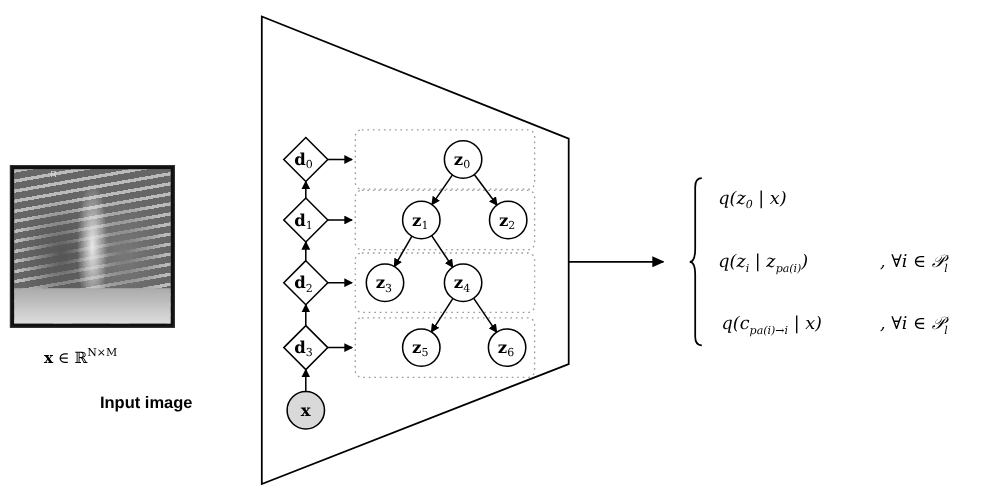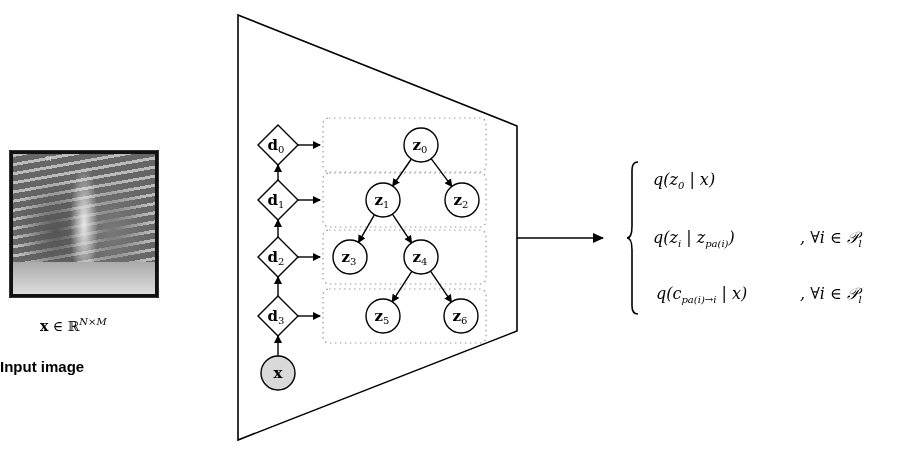--- a/index.html
+++ b/index.html
@@ -9,33 +9,33 @@
   .xray-inner{position:absolute;left:3px;top:3px;right:3px;bottom:3px;
     background:
       radial-gradient(ellipse 14px 60px at 50% 50%, #e8e8e8 0%, rgba(230,230,230,0.0) 100%),
       radial-gradient(ellipse 40px 55px at 30% 55%, #555 0%, rgba(80,80,80,0) 100%),
       radial-gradient(ellipse 40px 55px at 70% 55%, #777 0%, rgba(100,100,100,0) 100%),
       repeating-linear-gradient(170deg, #bbb 0px, #bbb 3px, #666 3px, #666 9px),
       #888;}
   .xray-inner:after{content:"";position:absolute;left:0;right:0;bottom:0;height:32px;background:linear-gradient(#aaa,#ddd);}
   .xray-r{position:absolute;left:36px;top:3px;color:#ddd;font:8px "Liberation Sans",sans-serif;}
   .label-eq{position:absolute;left:40px;top:316px;font-size:14px;}
-  .label-title{position:absolute;left:0;width:175px;text-align:left;top:358px;font:bold 15px "Liberation Sans",sans-serif;}
+  .label-title{position:absolute;left:0;width:175px;text-align:right;top:358px;font:bold 15px "Liberation Sans",sans-serif;}
   sub{font-size:10px;}
 </style>
 </head>
 <body>
 
 <div class="xray">
   <div class="xray-inner"></div>
   <span class="xray-r">R</span>
 </div>
 <div class="label-eq">
   <b>x</b>
-  <span> ∈ </span><span>ℝ</span><sup style="font-style:italic;font-size:10px">N×M</sup>
+  <span> ∈ </span><span>ℝ</span><sup style="font-size:10px">N×M</sup>
 </div>
 <div class="label-title">Input image</div>
 
 <svg id="stage" width="898" height="456">
   <defs>
     <marker id="ah" markerWidth="8" markerHeight="8" refX="7" refY="4" orient="auto" markerUnits="userSpaceOnUse">
       <path d="M0,0 L8,4 L0,8 z" fill="#000"></path>
     </marker>
     <marker id="ah2" markerWidth="11" markerHeight="10" refX="10" refY="5" orient="auto" markerUnits="userSpaceOnUse">
       <path d="M0,0 L11,5 L0,10 z" fill="#000"></path>

